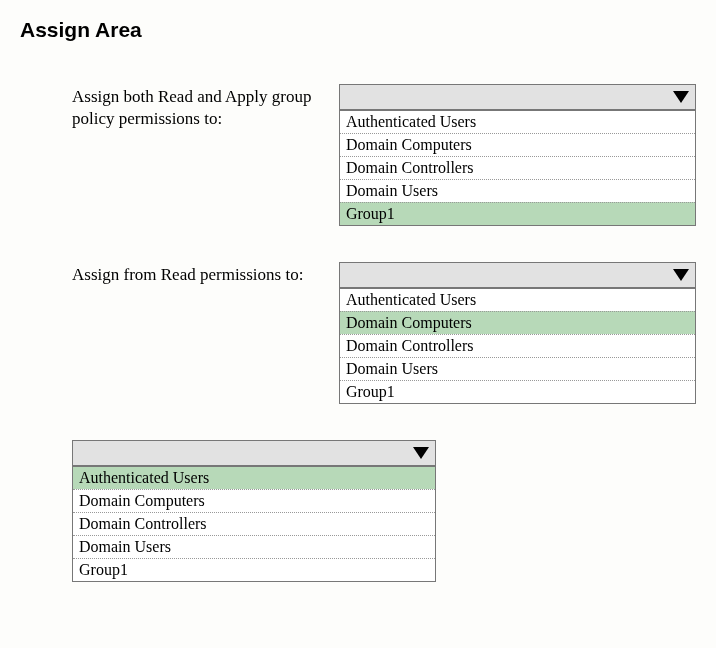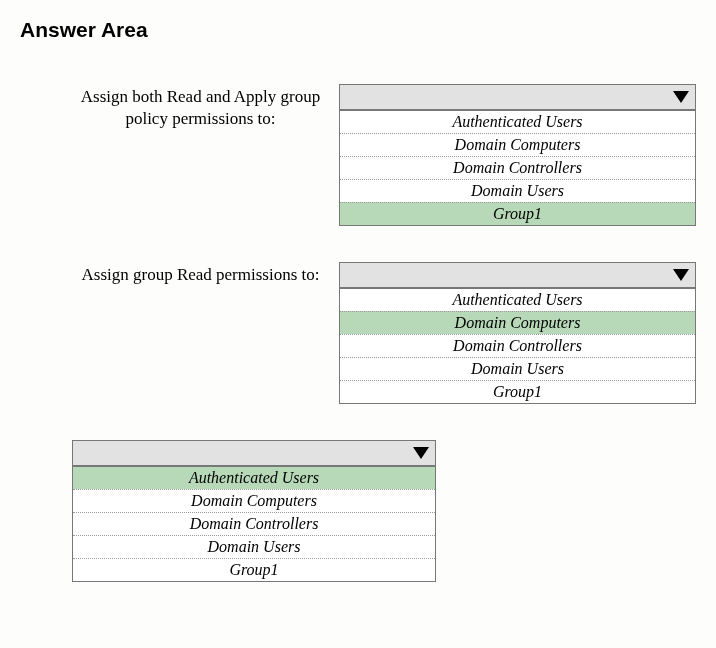--- a/index.html
+++ b/index.html
@@ -15,32 +15,30 @@
       font-family: Arial, Helvetica, sans-serif;
       font-weight: bold;
       font-size: 21px;
       margin-bottom: 42px;
     }
     .row {
       display: flex;
       align-items: flex-start;
       margin-bottom: 36px;
       padding-left: 52px;
-      text-align: center;
     }
     .label {
       width: 272px;
       font-size: 17px;
       line-height: 1.3;
       padding-top: 2px;
       padding-right: 10px;
     }
     .dropdown {
       width: 364px;
-      font-style: italic;
     }
     .dd-header {
       height: 26px;
       background: #e2e2e2;
       border: 1px solid #777;
       display: flex;
       align-items: center;
       justify-content: flex-end;
       padding: 0 4px;
     }
@@ -62,40 +60,40 @@
       border-top: 1px dotted #999;
       min-height: 22px;
       background: #fff;
     }
     .dd-item:first-child { border-top: 1px solid #777; }
     .dd-item.hl { background: #b7d9b8; }
   </style>
 </head>
 <body>
 
-<div class="heading">Answer Area</div>
+<div class="heading">Assign Area</div>
 
 <div class="row">
   <div class="label">Assign both Read and Apply group policy permissions to:</div>
   <div class="dropdown">
     <div class="dd-header">
       <div class="triangle"></div>
     </div>
     <div class="dd-list">
       <div class="dd-item">Authenticated Users</div>
       <div class="dd-item">Domain Computers</div>
       <div class="dd-item">Domain Controllers</div>
       <div class="dd-item">Domain Users</div>
       <div class="dd-item hl">Group1</div>
     </div>
   </div>
 </div>
 
 <div class="row">
-  <div class="label">Assign group Read permissions to:</div>
+  <div class="label">Assign from Read permissions to:</div>
   <div class="dropdown">
     <div class="dd-header">
       <div class="triangle"></div>
     </div>
     <div class="dd-list">
       <div class="dd-item">Authenticated Users</div>
       <div class="dd-item hl">Domain Computers</div>
       <div class="dd-item">Domain Controllers</div>
       <div class="dd-item">Domain Users</div>
       <div class="dd-item">Group1</div>

